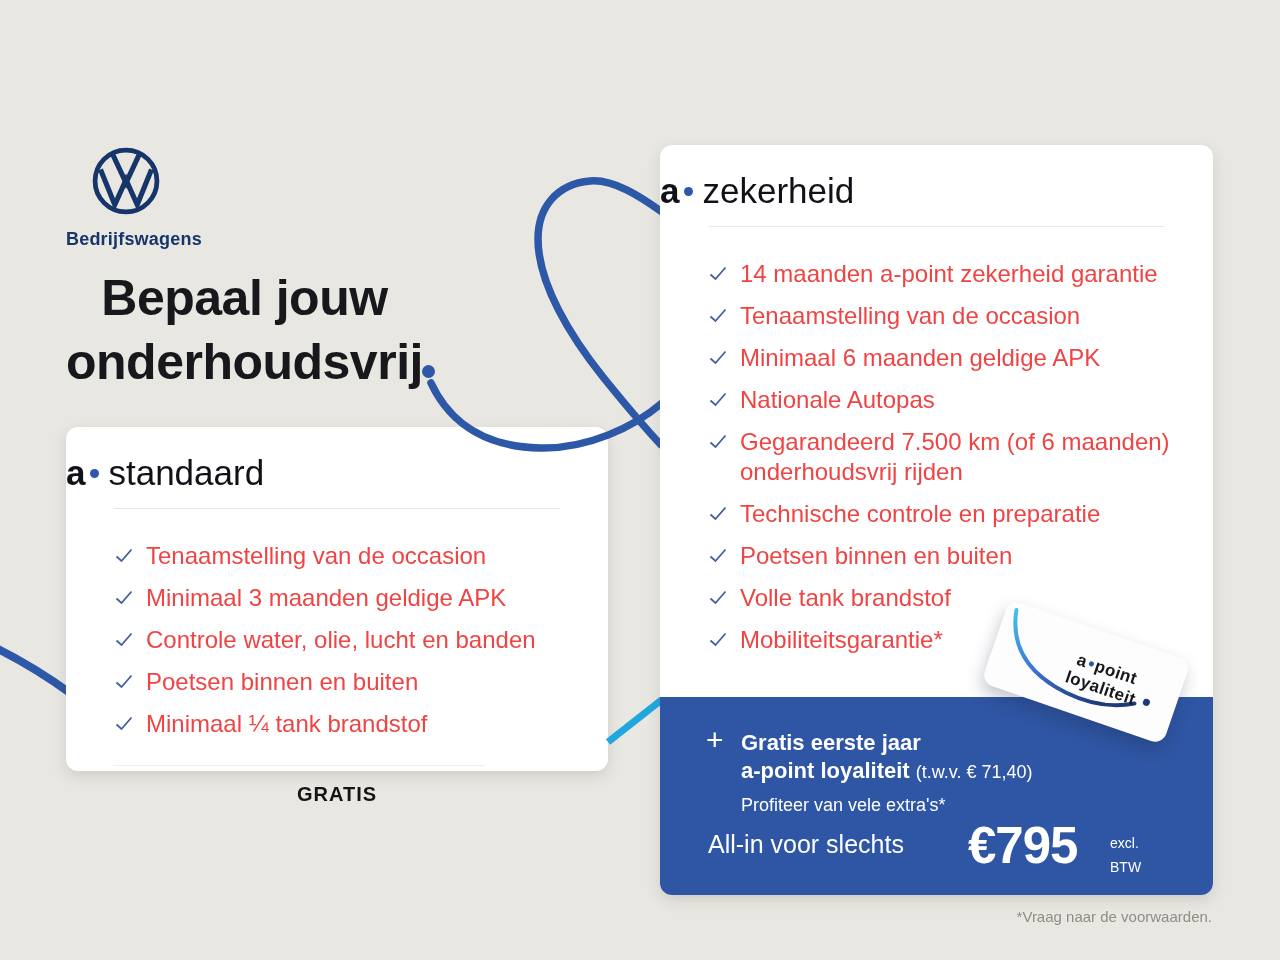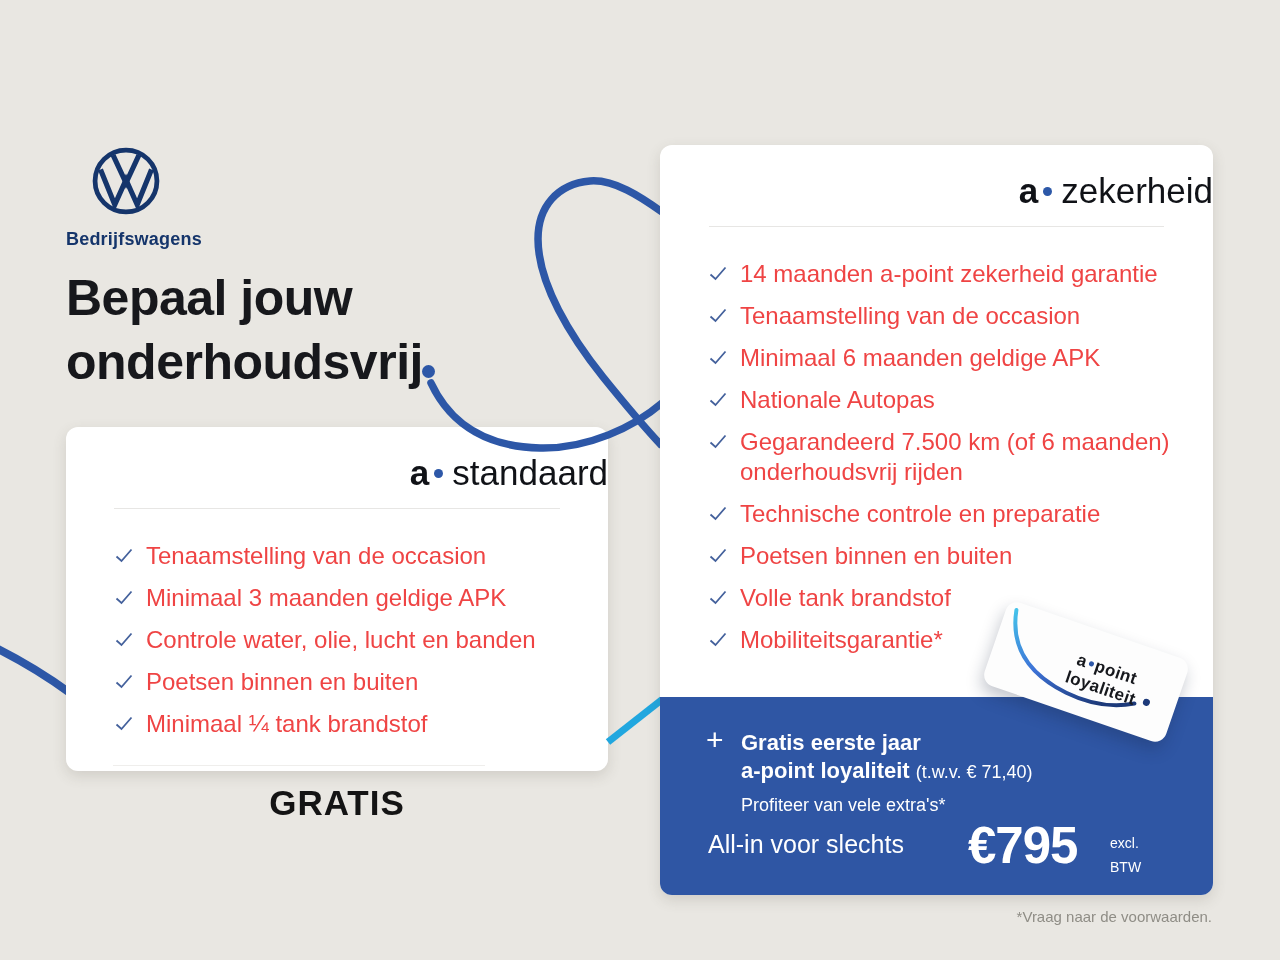--- a/index.html
+++ b/index.html
@@ -18,51 +18,51 @@
   
   .brand{position:absolute;left:66px;top:147px;z-index:2}
   .vw-logo{display:block;margin-left:26px}
   .brand-name{
     margin-top:14px;font-size:18px;font-weight:700;color:#15356b;letter-spacing:.2px;
   }
 
   
   .heading{
     position:absolute;left:66px;top:266px;z-index:2;
-    font-size:50px;line-height:64px;font-weight:700;color:#17181c;letter-spacing:-0.5px;
+    font-size:50px;line-height:64px;font-weight:700;color:#17181c;letter-spacing:-0.5px;text-align:center;
   }
 
   
   .card{
     position:absolute;background:#ffffff;border-radius:12px;
     box-shadow:0 5px 14px rgba(80,75,60,.16);
   }
   .card-standaard{left:66px;top:427px;width:542px;height:344px;z-index:2}
   .card-zekerheid{left:660px;top:145px;width:553px;height:750px;z-index:4}
 
   .card-title{
-    text-align:right;padding-top:26px;font-size:35px;line-height:40px;color:#101217;
+    text-align:left;padding-top:26px;font-size:35px;line-height:40px;color:#101217;
   }
   .card-title .tp{font-weight:700}
   .title-dot{
     display:inline-block;width:9px;height:9px;border-radius:50%;
     background:#2d58a8;margin:0 9px 0 5px;position:relative;top:-7px;
   }
   .divider{height:1px;background:#e7e6e4;margin:15px auto 0}
   .card-standaard .divider{width:446px}
   .card-zekerheid .divider{width:455px}
 
   .flist{margin:32px 0 0 0;padding:0 40px 0 49px}
   .fitem{display:flex;align-items:flex-start;margin-bottom:12px}
   .check{flex:0 0 18px;margin:7px 13px 0 0}
   .ftext{font-size:24px;line-height:30px;color:#ef4444}
 
   .gratis-divider{height:1px;background:#efeeec;width:372px;margin:26px 0 0 47px}
   .gratis{
-    margin-top:17px;text-align:center;font-size:35px;font-weight:700;
+    margin-top:17px;text-align:center;font-size:20px;font-weight:700;
     letter-spacing:1px;color:#141414;
   }
 
   
   .promo-panel{
     position:absolute;left:0;bottom:0;width:100%;height:198px;
     background:#2f56a4;border-radius:0 0 12px 12px;color:#fff;
   }
   .promo-plus{position:absolute;left:46px;top:28px;font-size:30px;line-height:30px;font-weight:400}
   .promo-block{position:absolute;left:81px;top:32px}

